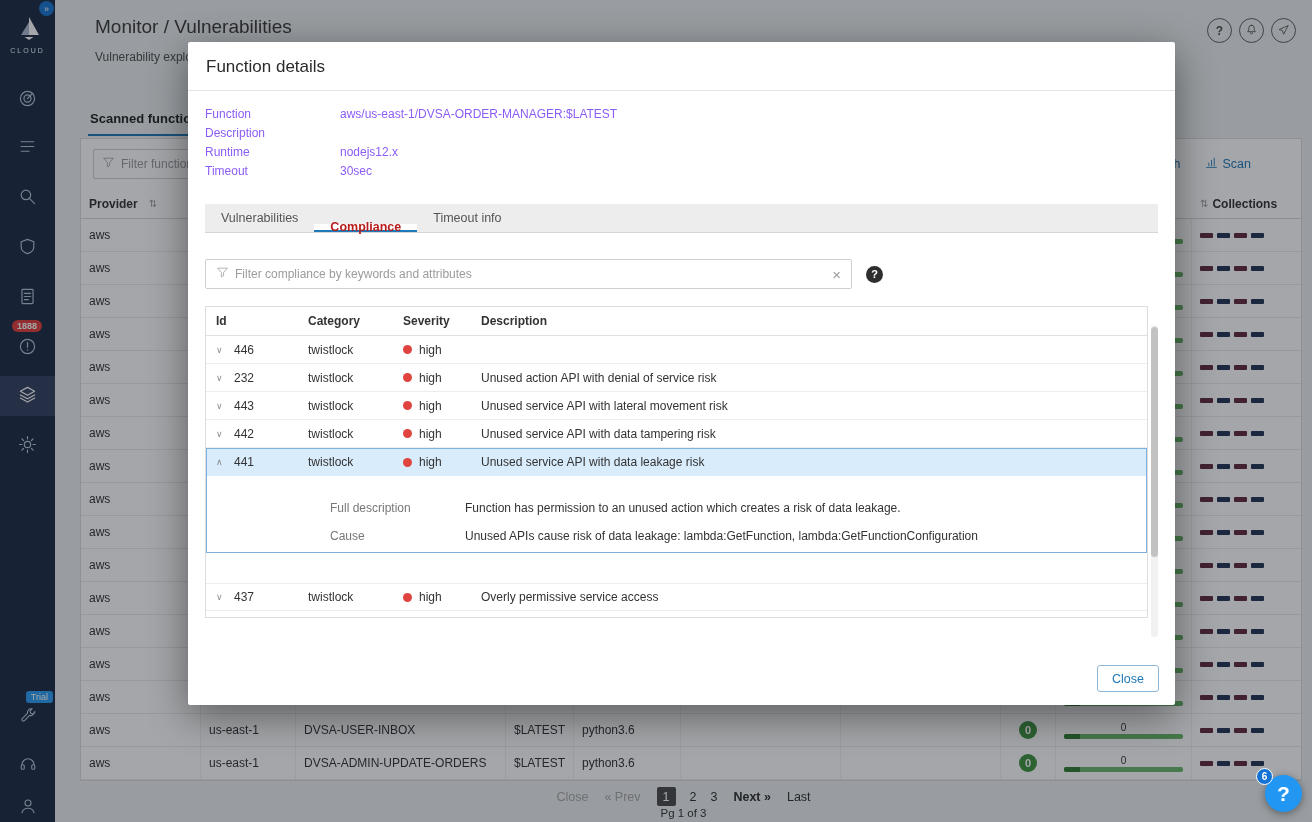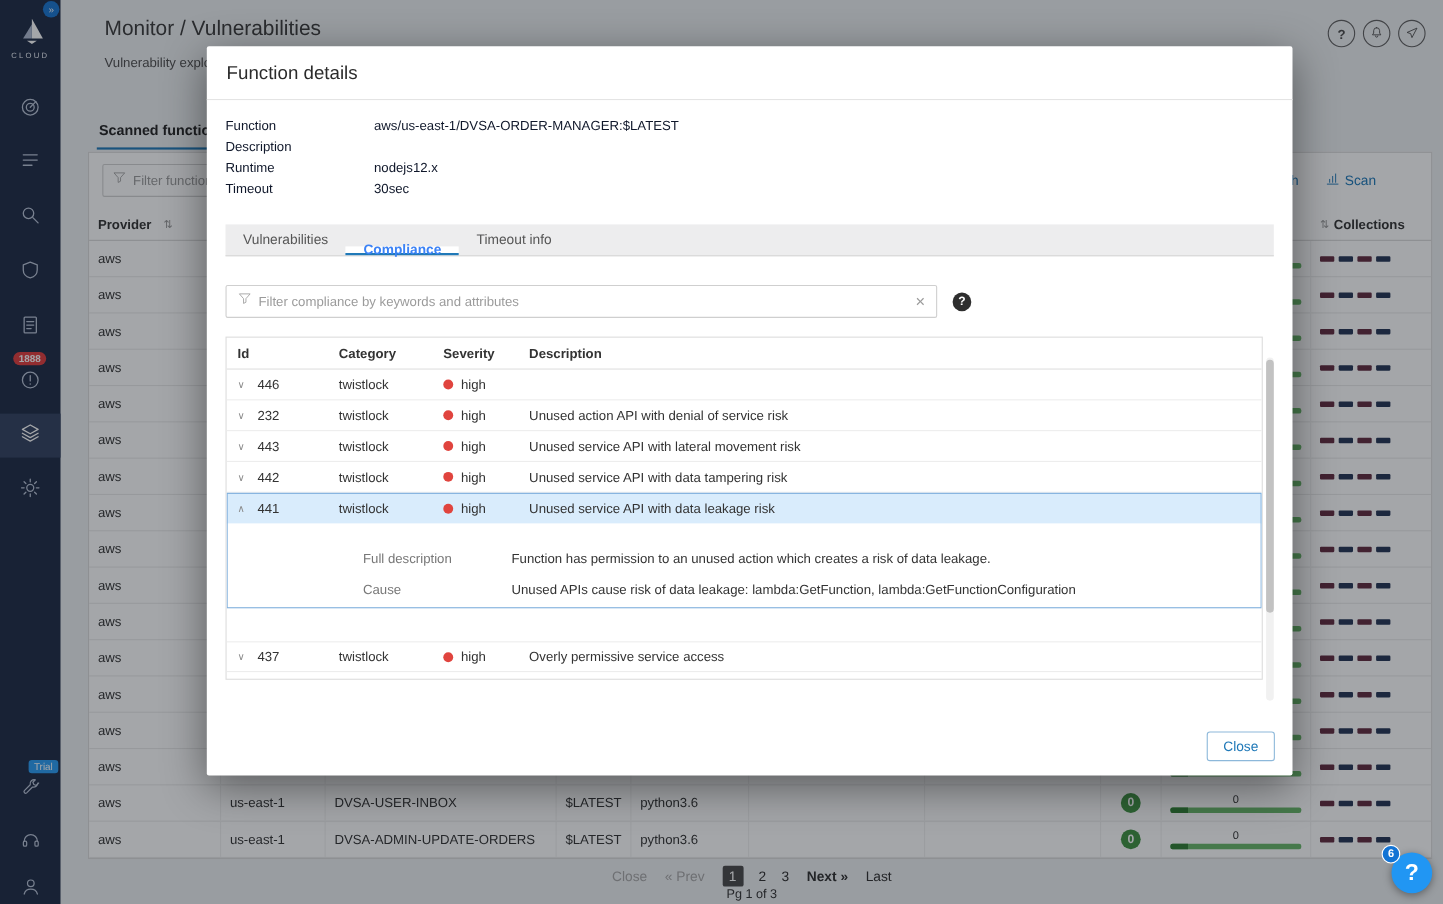--- a/index.html
+++ b/index.html
@@ -61,25 +61,25 @@
   .pg-num.active{background:#4a4a4a;color:#fff;width:19px;height:19px;display:inline-flex;align-items:center;justify-content:center;border-radius:2px;}
   .pg-strong{font-weight:bold;cursor:pointer;}
   .pg-plain{cursor:pointer;}
   .pg-status{position:absolute;left:0;right:0;top:807px;text-align:center;font-size:11.5px;color:#333;}
 
   
   .overlay{position:absolute;inset:0;background:rgba(15,20,30,0.38);z-index:10;}
   .modal{position:absolute;left:188px;top:42px;width:987px;height:663px;background:#fff;z-index:20;box-shadow:0 10px 40px rgba(0,0,0,0.45);border-radius:2px;}
   .modal-header{height:49px;line-height:49px;padding:0 18px;font-size:17px;color:#2b2b2b;border-bottom:1px solid #e4e4e4;}
   .modal-details{padding:14px 18px 0 17px;}
-  .detail-row{display:flex;font-size:12px;line-height:19px;color:#0f172a;}
+  .detail-row{display:flex;font-size:12px;line-height:19px;color:#8b5cf6;}
   .detail-label{width:135px;}
   .modal-tabs{margin:23px 17px 0;background:#ededee;border-bottom:1px solid #d6d6d6;display:flex;height:29px;}
   .mtab{padding:0 16px;font-size:12.5px;color:#555;display:flex;align-items:center;cursor:pointer;}
-  .mtab.active{background:#fff;color:#3b82f6;font-weight:bold;border-bottom:2px solid #2079b8;margin-top:20px;}
+  .mtab.active{background:#fff;color:#b91c1c;font-weight:bold;border-bottom:2px solid #2079b8;margin-top:20px;}
   .modal-filter-row{margin:26px 17px 0;display:flex;align-items:center;}
   .mfilter{width:647px;height:30px;border:1px solid #cfcfcf;border-radius:2px;display:flex;align-items:center;padding:0 10px;gap:6px;background:#fff;}
   .mfilter input{border:none;outline:none;flex:1;font-size:12px;font-family:inherit;color:#4c1d95;}
   .clear-x{color:#9a9a9a;font-size:15px;cursor:pointer;line-height:1;}
   .help-dot{width:17px;height:17px;border-radius:50%;background:#2e2e2e;color:#fff;font-size:11px;font-weight:bold;display:flex;align-items:center;justify-content:center;margin-left:14px;cursor:pointer;}
 
   .comp-table{margin:17px 27px 0 17px;border:1px solid #ddd;height:312px;overflow:hidden;background:#fff;}
   .comp-header{display:flex;height:29px;align-items:center;border-bottom:1px solid #e0e0e0;font-size:12px;font-weight:bold;color:#333;}
   .comp-row{display:flex;height:28px;align-items:center;border-bottom:1px solid #ededed;font-size:12px;color:#333;cursor:pointer;}
   .cc-id{width:90px;padding-left:10px;display:flex;align-items:center;gap:8px;}

